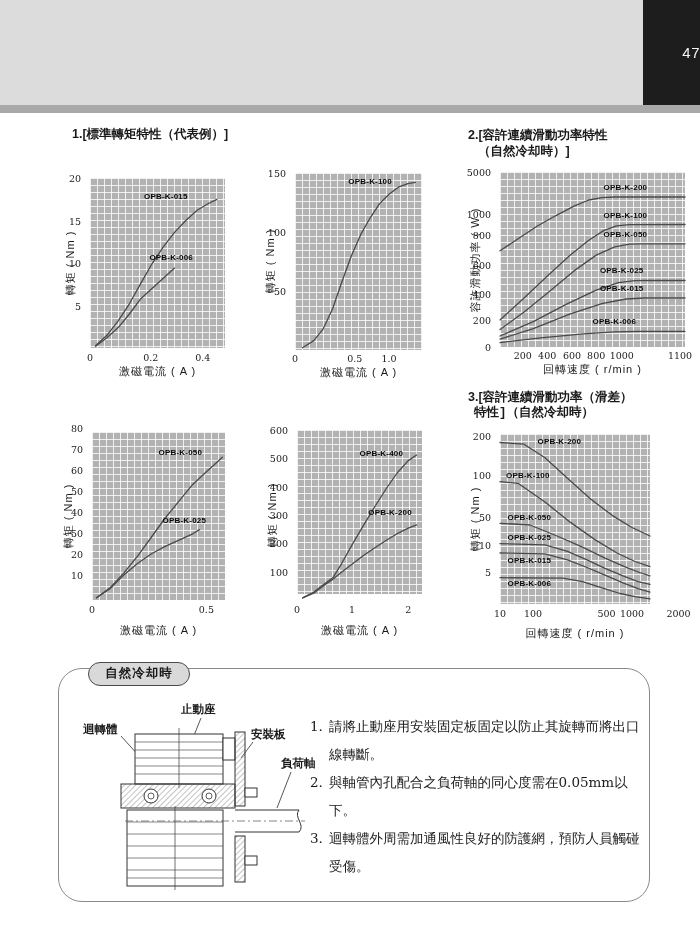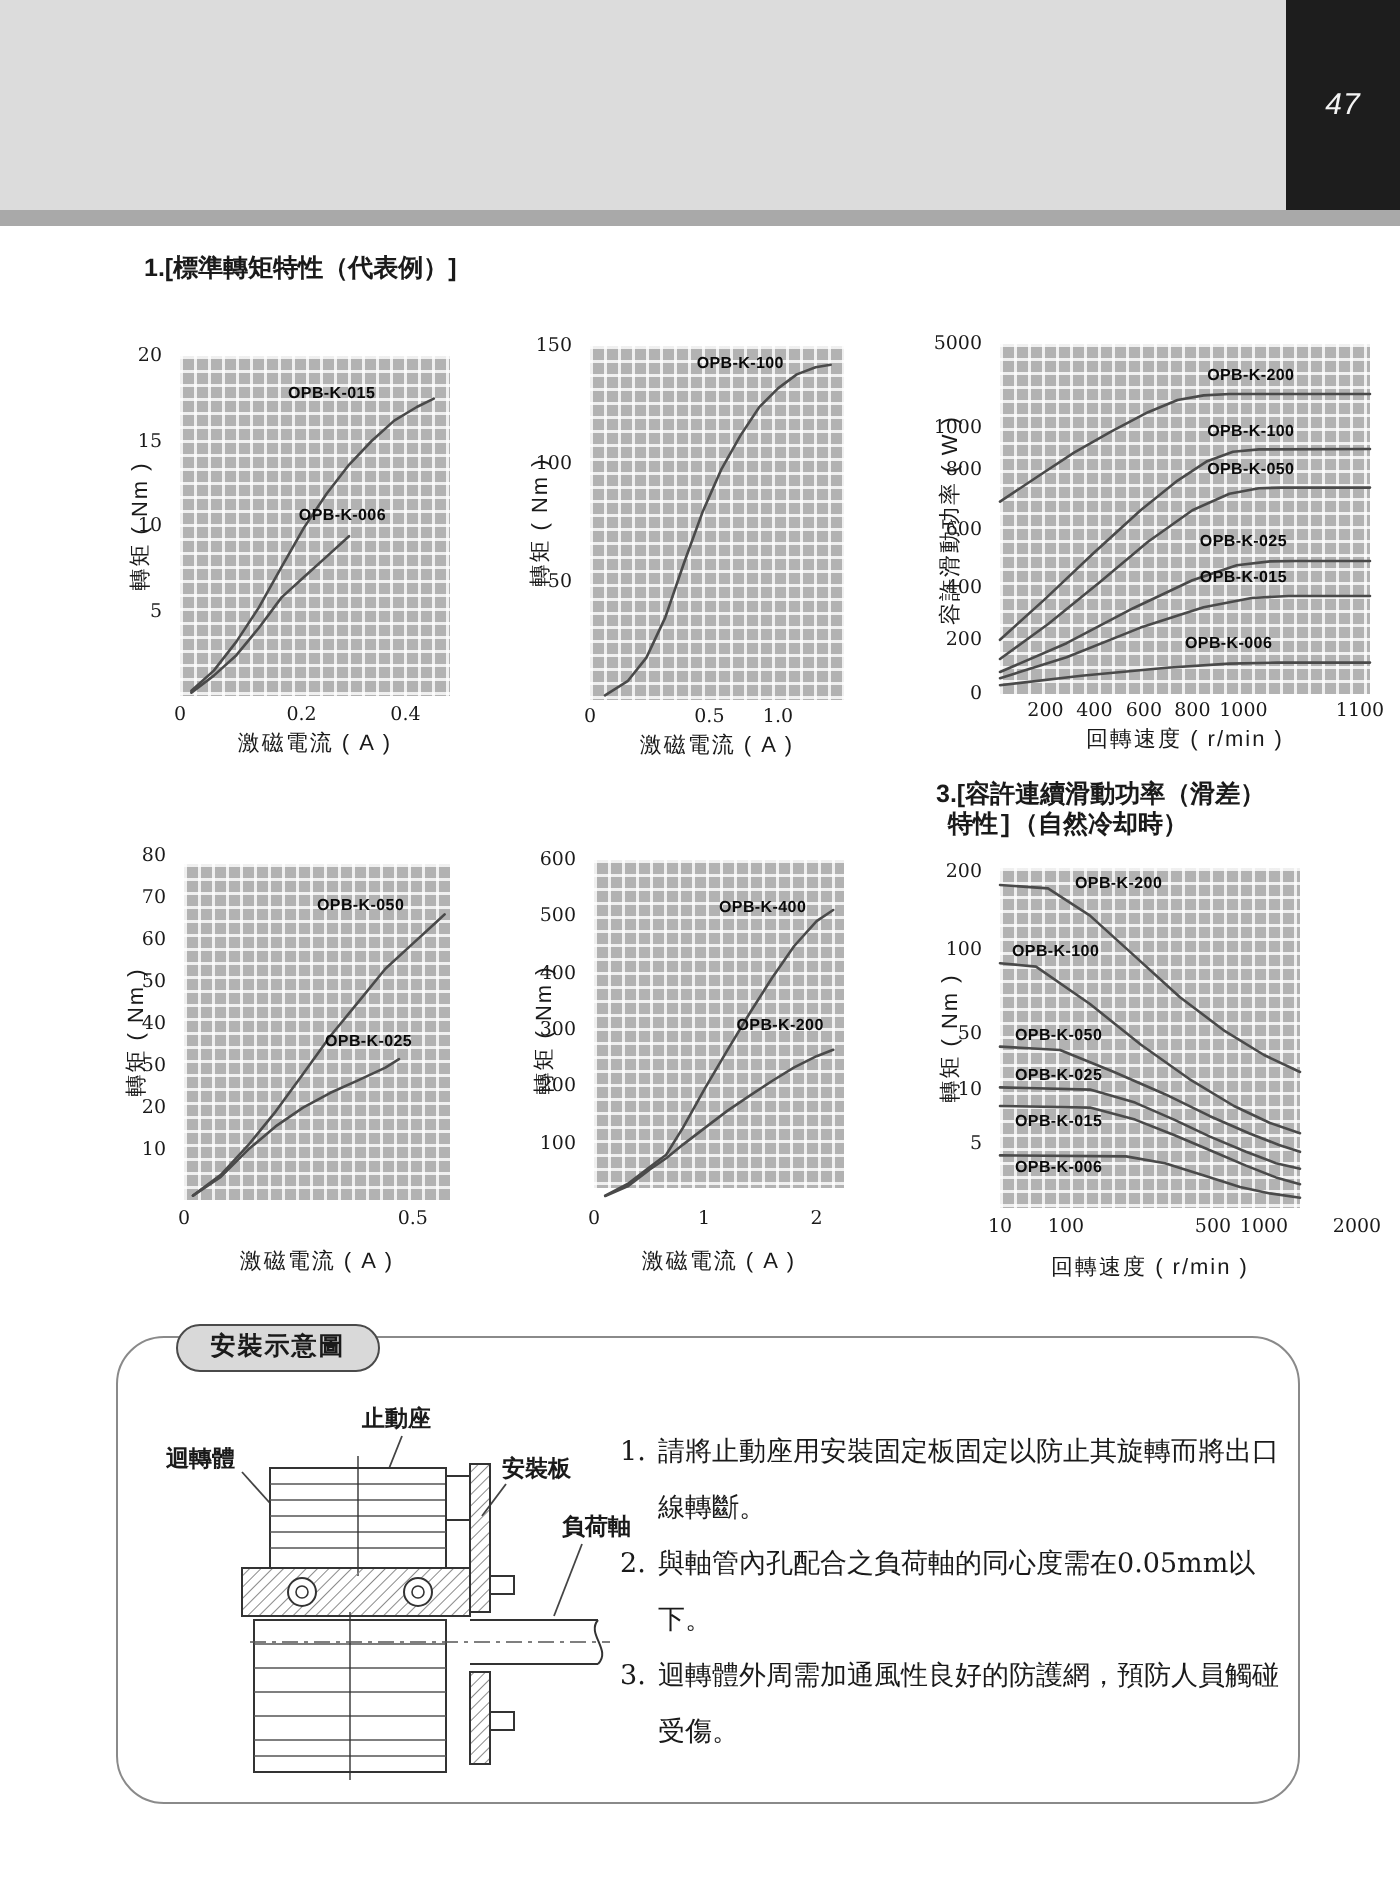--- a/index.html
+++ b/index.html
@@ -2,22 +2,22 @@
 <html><head>
 <meta charset="utf-8">
 <style>
   html,body{margin:0;padding:0;background:#fff;}
   .page{position:relative;width:700px;height:943px;background:#fff;overflow:hidden;
         font-family:"Liberation Sans",sans-serif;color:#1a1a1a;}
   
   .header-bar{position:absolute;left:0;top:0;width:700px;height:105px;background:#dcdcdc;}
   .header-strip{position:absolute;left:0;top:105px;width:700px;height:8px;background:#a9a9a9;}
   .pagenum-box{position:absolute;left:643px;top:0;width:57px;height:105px;background:#1d1d1d;}
-  .pagenum{position:absolute;left:0;top:44px;width:100%;text-align:center;
-           color:#f4f4f4;font-size:15px;letter-spacing:.5px;font-style:italic;}
+  .pagenum{position:absolute;left:0;top:44px;width:100%;text-align:right;
+           color:#f4f4f4;font-size:15px;letter-spacing:.5px;}
   
   .sec-title{position:absolute;font-size:12.5px;font-weight:700;line-height:16px;white-space:nowrap;}
   .sec-title .tline2{display:block;}
   
   .chart{position:absolute;}
   .plot{position:absolute;background-color:#b2b2b2;
     background-image:
       repeating-linear-gradient(to right, rgba(255,255,255,.8) 0 1.4px, transparent 1.4px 7px),
       repeating-linear-gradient(to bottom, rgba(255,255,255,.8) 0 1.4px, transparent 1.4px 7px);}
   .plot svg{position:absolute;left:0;top:0;overflow:visible;}
@@ -52,20 +52,24 @@
 
 <div class="page">
 
   <div class="header-bar"></div>
   <div class="header-strip"></div>
   <div class="pagenum-box">
     <div class="pagenum">47</div>
   </div>
 
   <div class="sec-title" style="left:72px;top:126px;">1.[標準轉矩特性（代表例）]</div>
+  <div class="sec-title" style="left:468px;top:127px;">
+    <span>2.[容許連續滑動功率特性</span>
+    <span class="tline2" style="padding-left:10px;">（自然冷却時）]</span>
+  </div>
   <div class="sec-title" style="left:468px;top:389px;">
     <span>3.[容許連續滑動功率（滑差）</span>
     <span class="tline2" style="padding-left:6px;font-family:Liberation Mono, monospace;">特性]（自然冷却時）</span>
   </div>
 
   <div class="chart" style="left:40px;top:165px;width:205px;height:212px;">
     <div class="ylabel" style="left:30px;top:98px;">轉矩 ( Nm )</div>
     <div class="yticks" style="left:0;top:13px;width:46px;height:170px;">
         <div class="ytick" style="top: 0%;">20</div>
         <div class="ytick" style="top: 25%;">15</div>
@@ -229,21 +233,21 @@
         <div class="xtick" style="left: 0%;">10</div>
         <div class="xtick" style="left: 22%;">100</div>
         <div class="xtick" style="left: 71%;">500</div>
         <div class="xtick" style="left: 88%;">1000</div>
         <div class="xtick" style="left: 119%;">2000</div>
       </div>
     <div class="xlabel" style="left:40px;top:204px;width:150px;">回轉速度 ( r/min )</div>
   </div>
 
   <div class="install-box"></div>
-  <div class="install-pill">安裝示意圖</div>
+  <div class="install-pill">自然冷却時</div>
 
   <div class="diagram">
     <svg viewBox="0 0 235 200" width="235" height="200">
       <defs>
         <pattern id="hatch" width="4" height="4" patternUnits="userSpaceOnUse" patternTransform="rotate(45)">
           <line x1="0" y1="0" x2="0" y2="4" stroke="#8a8a8a" stroke-width="1"></line>
         </pattern>
       </defs>
 
       <g stroke="#444" stroke-width="0.9" fill="none">

